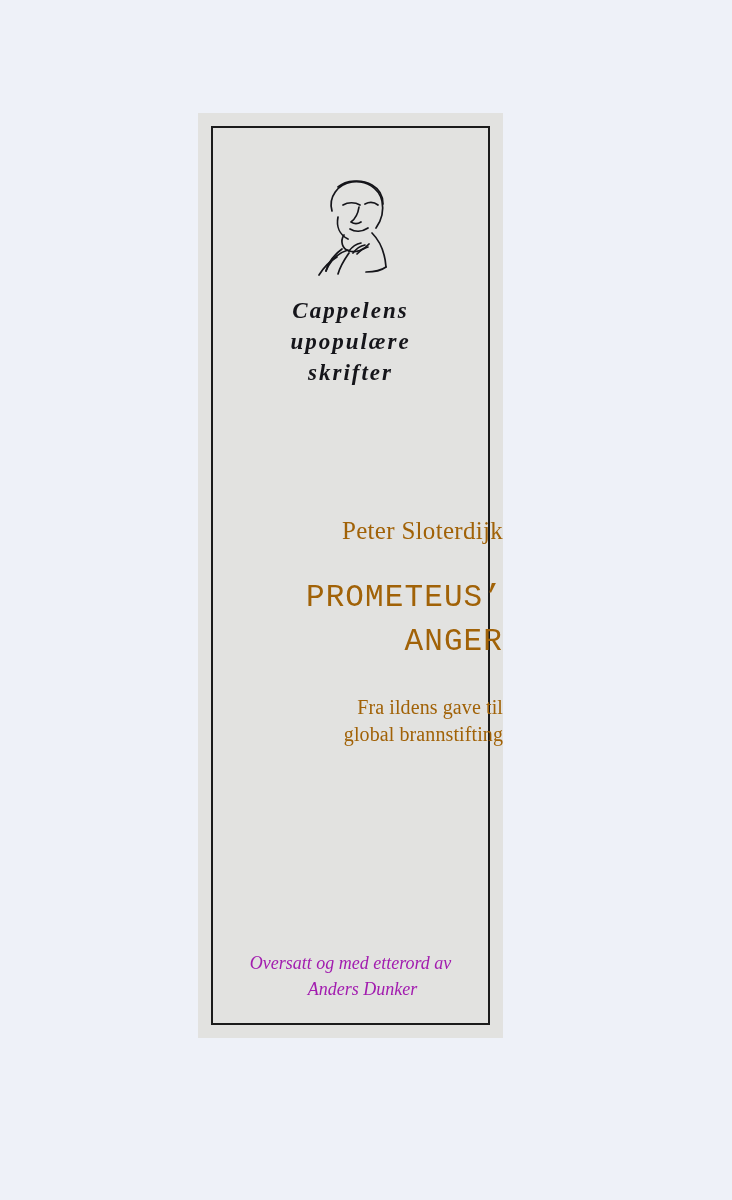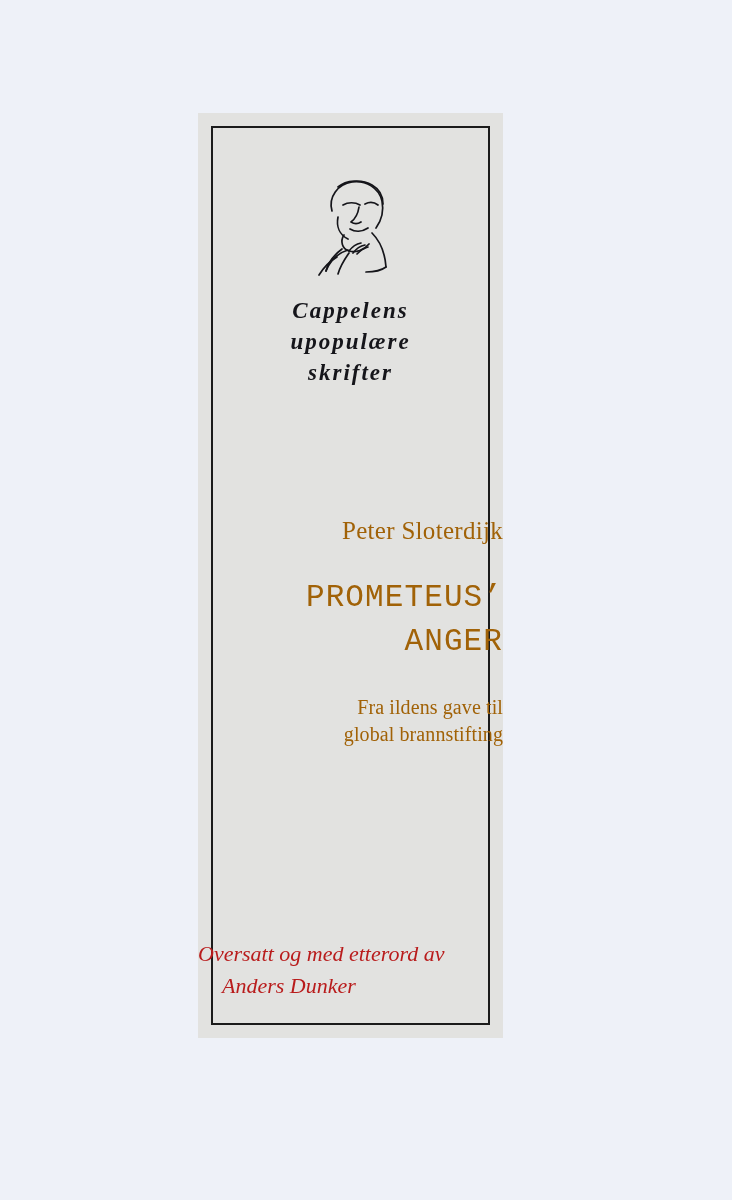--- a/index.html
+++ b/index.html
@@ -113,24 +113,25 @@
   .subtitle .l2 {
     display: block;
   }
 
   
   .credit {
     position: absolute;
     left: 0;
     right: 0;
     bottom: 36px;
+    text-align: center;
     font-style: italic;
-    font-size: 22px;
+    font-size: 18px;
     line-height: 1.45;
-    color: #b91c1c;
+    color: #a21caf;
   }
   .credit .l2 {
     display: block;
     padding-left: 24px;
   }
 </style>
 </head>
 <body style="background: rgb(238, 241, 248);">
 
 <div class="page">

